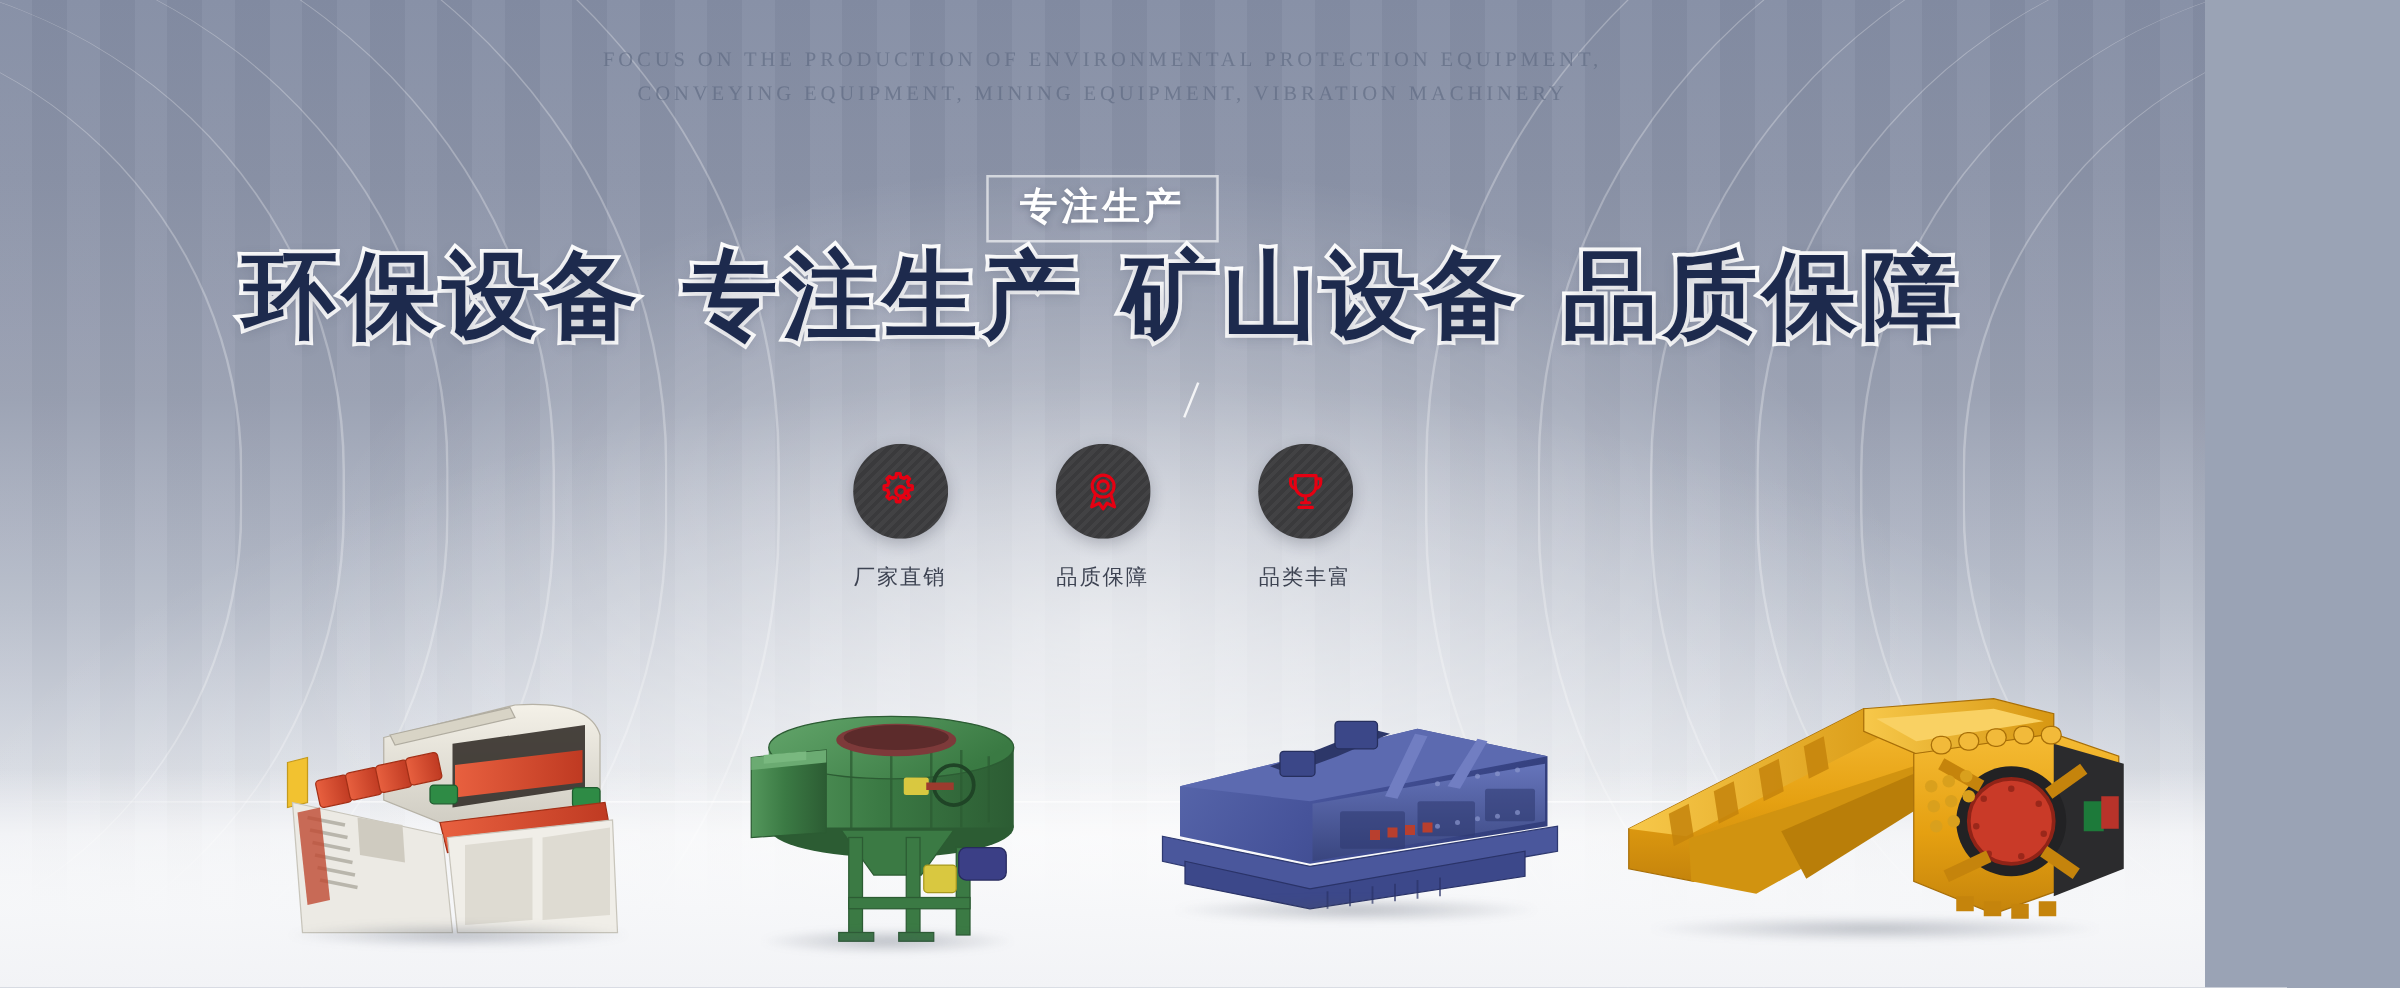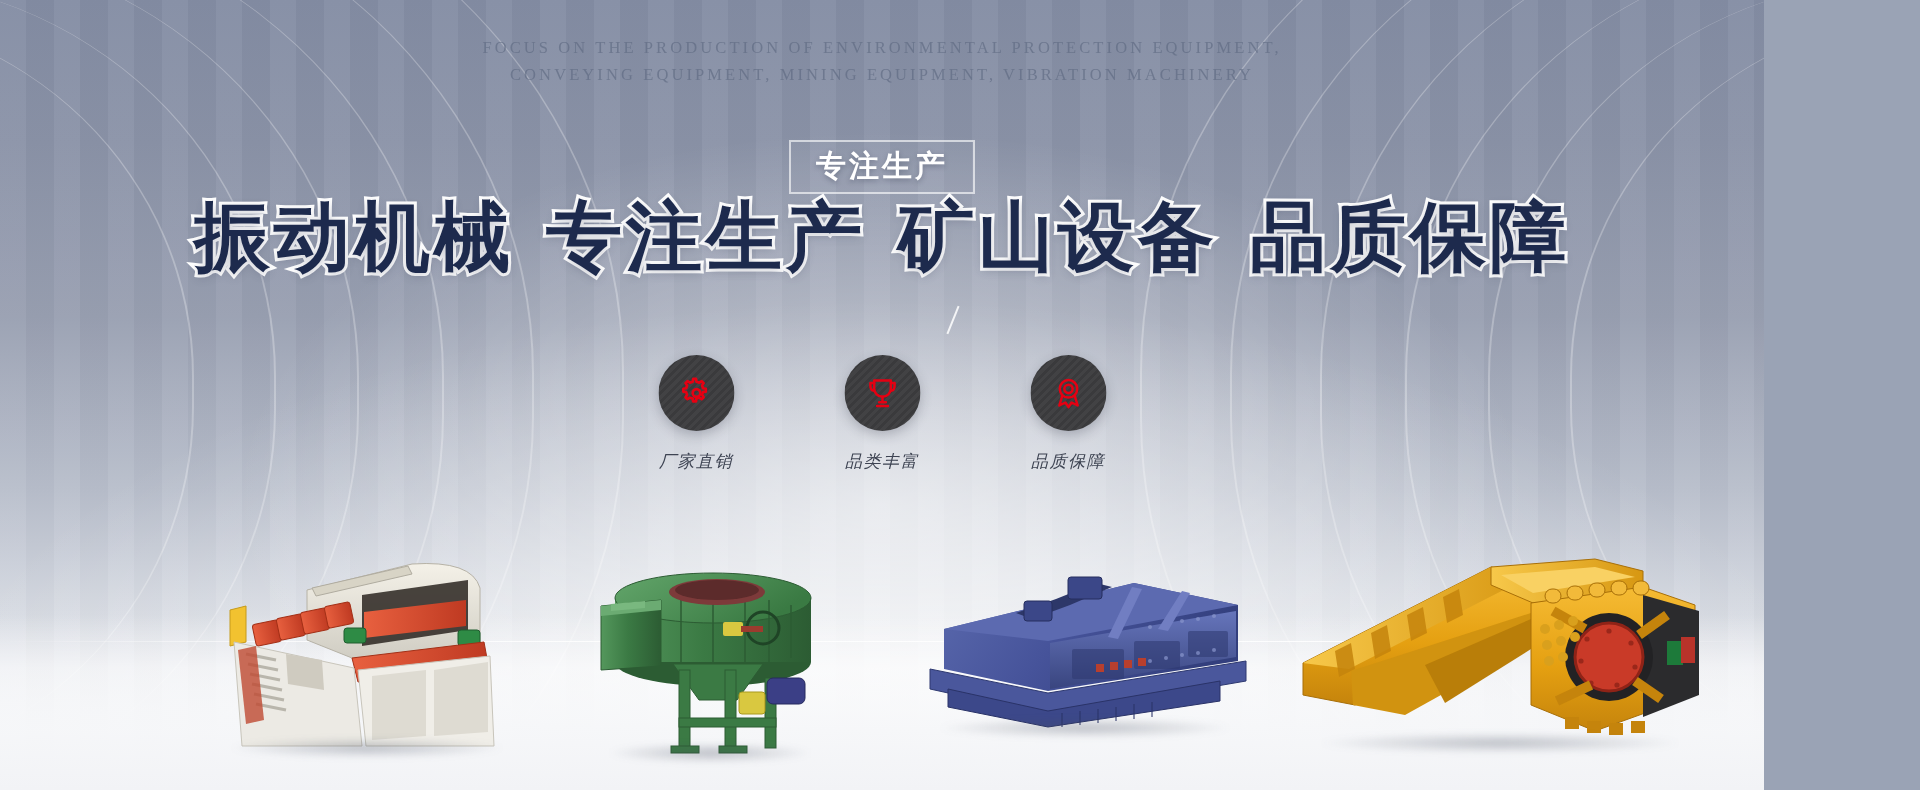--- a/index.html
+++ b/index.html
@@ -86,21 +86,21 @@
   .headline .seg{margin:0 16px;}
 
   .tick{
     position:absolute;left:952px;top:305px;width:2px;height:30px;
     background:rgba(255,255,255,.85);transform:rotate(22deg);
   }
 
   
   .features{
     position:absolute;left:50%;top:355px;transform:translateX(-50%);
-    display:flex;gap:95px;font-style:italic;
+    display:flex;gap:71px;
   }
   .feature{width:91px;text-align:center;}
   .fcircle{
     width:76px;height:76px;border-radius:50%;margin:0 auto;
     background:
       repeating-linear-gradient(135deg, rgba(255,255,255,.045) 0 3px, rgba(0,0,0,0) 3px 6px),
       #3a3a3c;
     display:flex;align-items:center;justify-content:center;
     box-shadow:0 4px 12px rgba(40,45,60,.25);
   }
@@ -151,57 +151,57 @@
   <div class="floorline"></div>
 
   <div class="eyebrow">FOCUS ON THE PRODUCTION OF ENVIRONMENTAL PROTECTION EQUIPMENT,
 CONVEYING EQUIPMENT, MINING EQUIPMENT, VIBRATION MACHINERY</div>
 
   <div class="badge">
     <span>专注生产</span>
   </div>
 
   <div class="headline">
-    <span class="seg">振动机械</span><span class="seg">专注生产</span><span class="seg">矿山设备</span><span class="seg">品质保障</span>
+    <span class="seg">环保设备</span><span class="seg">专注生产</span><span class="seg">矿山设备</span><span class="seg">品质保障</span>
   </div>
 
   <div class="tick"></div>
 
   <div class="features">
 
     <div class="feature">
       <div class="fcircle">
         <svg width="40" height="40" viewBox="0 0 48 48" fill="none" stroke="#e60012" stroke-width="3.2" stroke-linejoin="round">
           <path d="M24 8.5l3.3 1.1 2.9-1.9 2.4 2.4-1.9 2.9 1.1 3.3 3.4.6v3.4l-3.4.6-1.1 3.3 1.9 2.9-2.4 2.4-2.9-1.9-3.3 1.1-.6 3.4h-3.4l-.6-3.4-3.3-1.1-2.9 1.9-2.4-2.4 1.9-2.9-1.1-3.3-3.4-.6v-3.4l3.4-.6 1.1-3.3-1.9-2.9 2.4-2.4 2.9 1.9 3.3-1.1.6-3.4h3.4z" transform="translate(0,2)"></path>
           <circle cx="24" cy="24" r="4.6"></circle>
         </svg>
       </div>
       <div class="flabel">厂家直销</div>
+    </div>
+
+    <div class="feature">
+      <div class="fcircle">
+        <svg width="40" height="40" viewBox="0 0 48 48" fill="none" stroke="#e60012" stroke-width="3" stroke-linejoin="round" stroke-linecap="round">
+          <circle cx="24" cy="19" r="10.5"></circle>
+          <circle cx="24" cy="19" r="5"></circle>
+          <path d="M16.5 27.5L13 39l7.3-3.6L24 41l3.7-5.6L35 39l-3.5-11.5"></path>
+        </svg>
+      </div>
+      <div class="flabel">品质保障</div>
     </div>
 
     <div class="feature">
       <div class="fcircle">
         <svg width="40" height="40" viewBox="0 0 48 48" fill="none" stroke="#e60012" stroke-width="3" stroke-linejoin="round" stroke-linecap="round">
           <path d="M14 9h20v9.5c0 5.5-4.5 10-10 10s-10-4.5-10-10V9z"></path>
           <path d="M14 12H9.5v3.5c0 3.3 2.2 5.5 4.5 5.8M34 12h4.5v3.5c0 3.3-2.2 5.5-4.5 5.8"></path>
           <path d="M24 28.5V35M17.5 39.5h13M20 35h8"></path>
         </svg>
       </div>
       <div class="flabel">品类丰富</div>
-    </div>
-
-    <div class="feature">
-      <div class="fcircle">
-        <svg width="40" height="40" viewBox="0 0 48 48" fill="none" stroke="#e60012" stroke-width="3" stroke-linejoin="round" stroke-linecap="round">
-          <circle cx="24" cy="19" r="10.5"></circle>
-          <circle cx="24" cy="19" r="5"></circle>
-          <path d="M16.5 27.5L13 39l7.3-3.6L24 41l3.7-5.6L35 39l-3.5-11.5"></path>
-        </svg>
-      </div>
-      <div class="flabel">品质保障</div>
     </div>
 
   </div>
 
   <div class="machines">
 
     <div class="mach m1">
       <div class="mshadow"></div>
       <svg viewBox="0 0 310 200" width="310" height="200">
         <defs>

